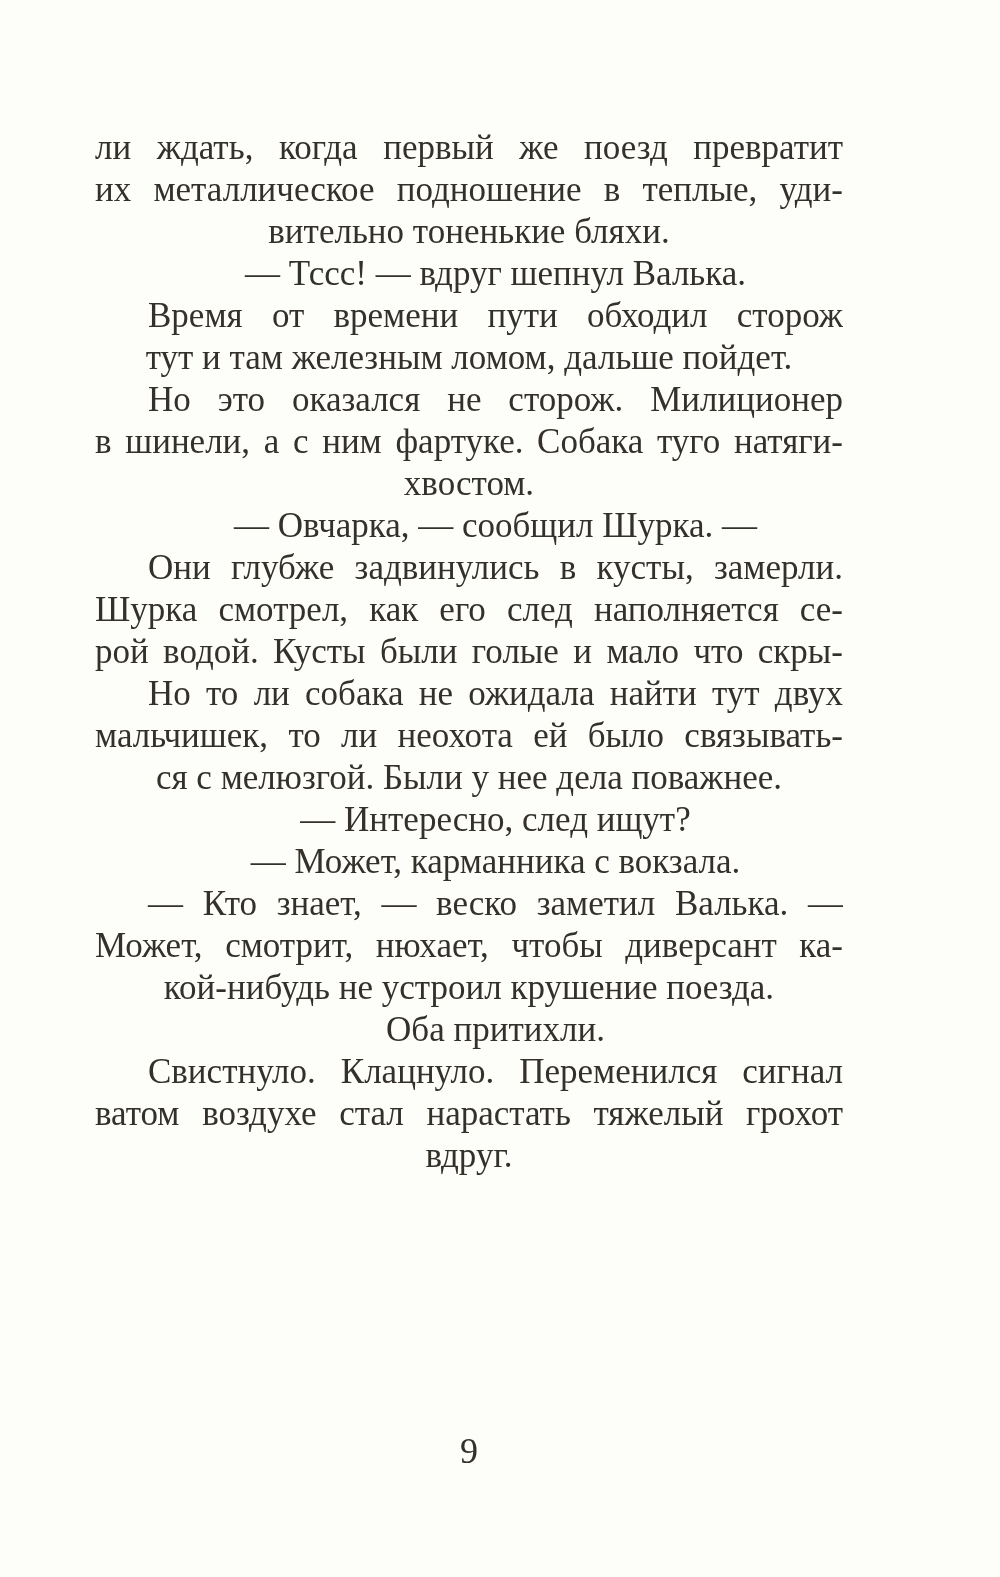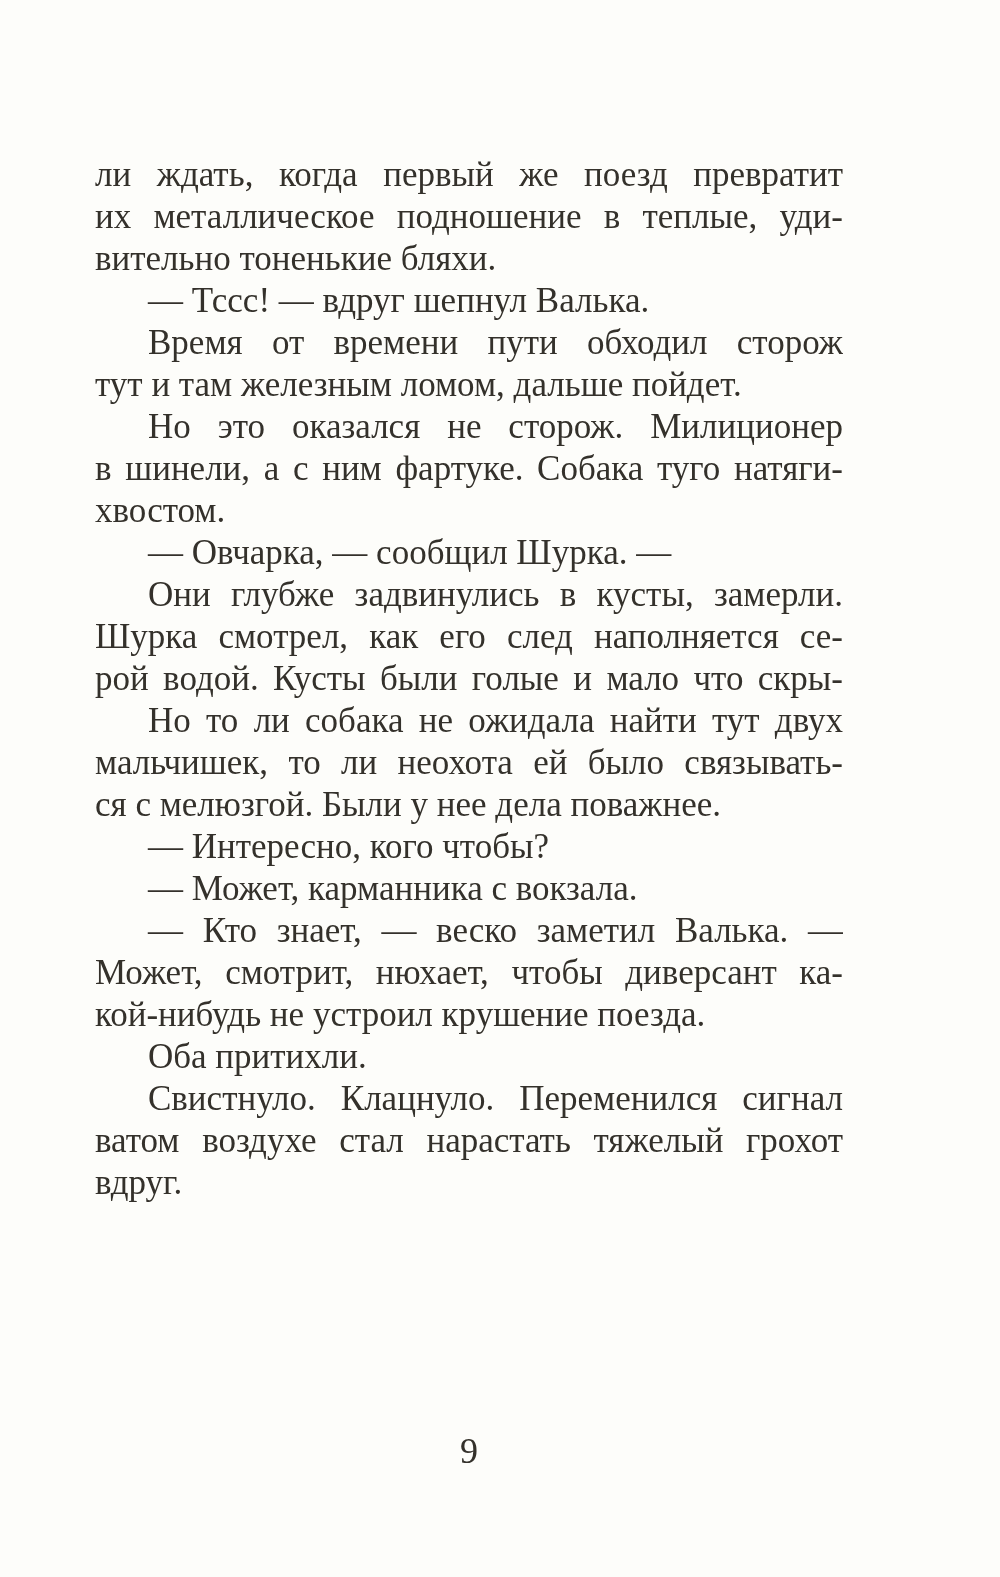--- a/index.html
+++ b/index.html
@@ -11,29 +11,29 @@
     height: 1577px;
     position: relative;
     background: #fdfdfa;
     font-family: "Liberation Serif", "DejaVu Serif", serif;
     color: #34312b;
     overflow: hidden;
   }
   .text-block {
     position: absolute;
     left: 95px;
-    top: 154px;
+    top: 127px;
     width: 748px;
     font-size: 35px;
     line-height: 42px;
   }
   .line {
     height: 42px;
     overflow: hidden;
-    text-align: left;
+    text-align: center;
     white-space: normal;
   }
   
   .line.j {
     text-align: justify;
     text-align-last: justify;
   }
   
   .line.i {
     text-indent: 53px;
@@ -61,21 +61,21 @@
   <div class="line i j">Но это оказался не сторож. Милиционер</div>
   <div class="line j">в шинели, а с ним фартуке. Собака туго натяги-</div>
   <div class="line">хвостом.</div>
   <div class="line i">— Овчарка, — сообщил Шурка. — Служебная.</div>
   <div class="line i j">Они глубже задвинулись в кусты, замерли.</div>
   <div class="line j">Шурка смотрел, как его след наполняется се-</div>
   <div class="line j">рой водой. Кусты были голые и мало что скры-</div>
   <div class="line i j">Но то ли собака не ожидала найти тут двух</div>
   <div class="line j">мальчишек, то ли неохота ей было связывать-</div>
   <div class="line">ся с мелюзгой. Были у нее дела поважнее.</div>
-  <div class="line i">— Интересно, кого чтобы?</div>
+  <div class="line i">— Интересно, след ищут?</div>
   <div class="line i">— Может, карманника с вокзала.</div>
   <div class="line i j">— Кто знает, — веско заметил Валька. —</div>
   <div class="line j">Может, смотрит, нюхает, чтобы диверсант ка-</div>
   <div class="line">кой-нибудь не устроил крушение поезда.</div>
   <div class="line i">Оба притихли.</div>
   <div class="line i j">Свистнуло. Клацнуло. Переменился сигнал</div>
   <div class="line j">ватом воздухе стал нарастать тяжелый грохот</div>
   <div class="line">вдруг.</div>
 </main>
 

